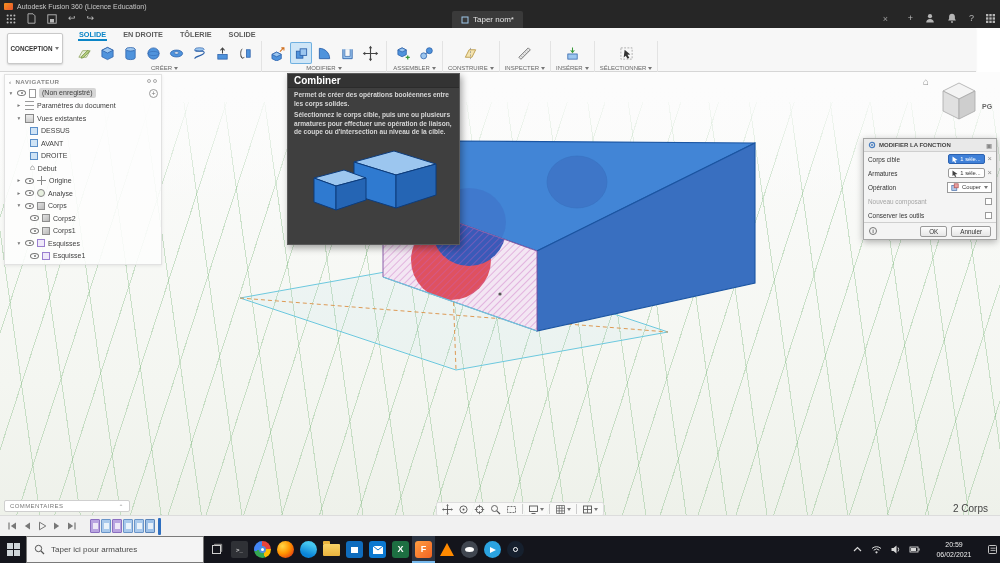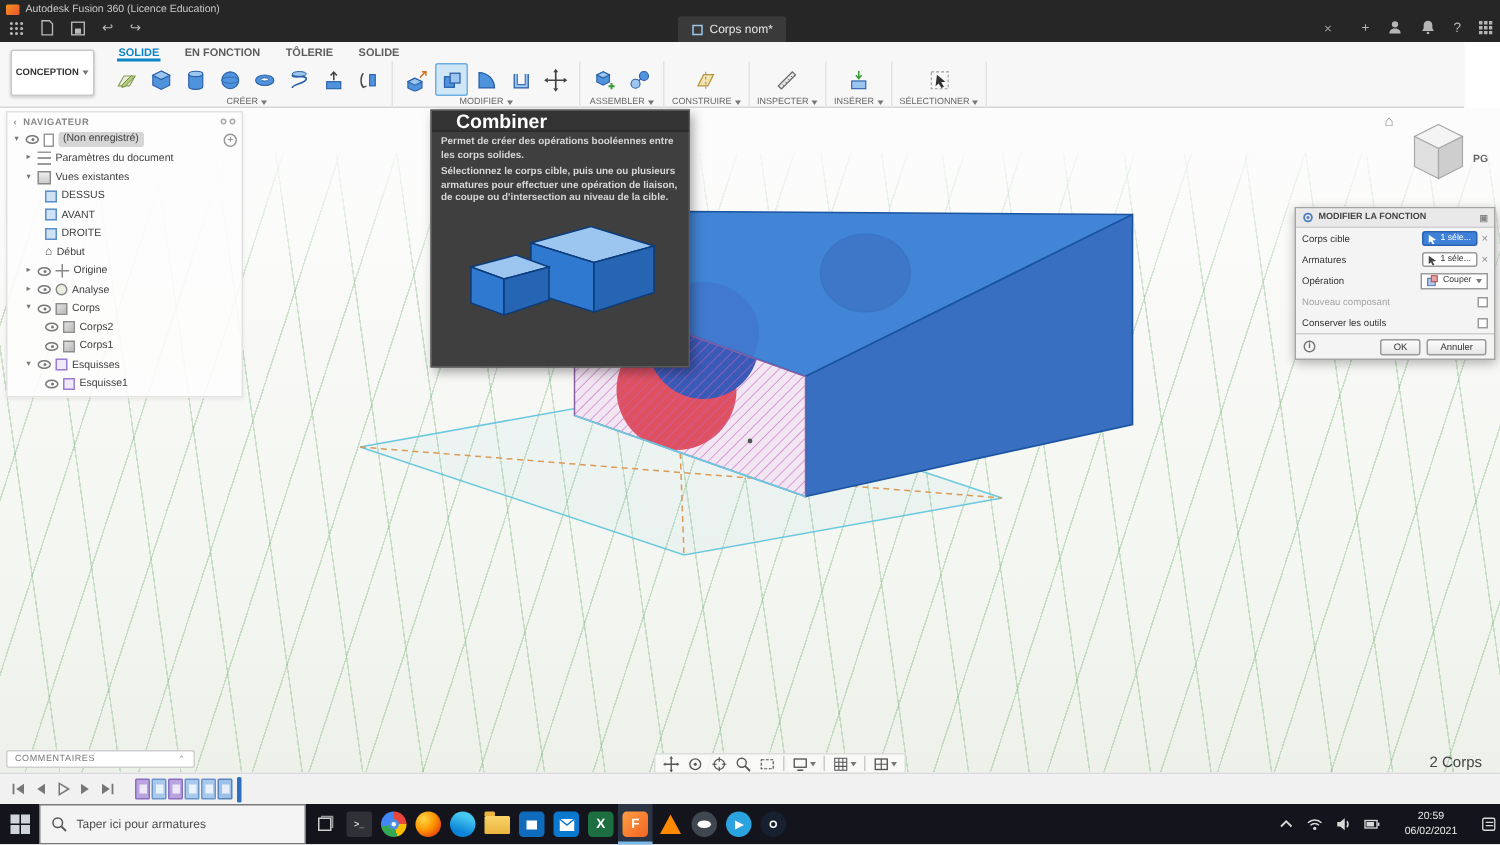--- a/index.html
+++ b/index.html
@@ -60,21 +60,21 @@
 .i-origin::before{content:"";position:absolute;left:4px;top:0;width:1px;height:9px;background:#888}
 .i-origin::after{content:"";position:absolute;left:0;top:4px;width:9px;height:1px;background:#888}
 .i-analyse{width:8px;height:8px;border:1px solid #888;border-radius:50%;background:#e8f0e0}
 .i-cube{width:8px;height:8px;background:linear-gradient(135deg,#e2e2e2,#b9b9b9);border:1px solid #8e8e8e}
 .i-sketch{width:8px;height:8px;background:#efe9fa;border:1px solid #9a7fd0}
 .pill{background:#d6d6d6;border-radius:2px;padding:0 3px;line-height:10px}
 .addc{margin-left:auto;width:9px;height:9px;border:1px solid #999;border-radius:50%;color:#777;font-size:7px;line-height:8px;text-align:center}
 
 
 .tooltip{position:absolute;left:287px;top:1px;width:173px;height:172px;background:#3f3f3f;border:1px solid #5a5a5a;box-shadow:2px 3px 7px rgba(0,0,0,.35);color:#d6d6d6}
-.tt-title{height:14px;display:flex;align-items:center;padding:0 16px;background:#333;color:#fff;font-weight:bold;font-size:13px;border-bottom:1px solid #2b2b2b}
+.tt-title{height:14px;display:flex;align-items:center;padding:0 6px;background:#333;color:#fff;font-weight:bold;font-size:10px;border-bottom:1px solid #2b2b2b}
 .tt-p{padding:3px 6px 0;font-size:6.6px;font-weight:bold;line-height:1.3}
 .tt-img{display:flex;justify-content:center;margin-top:5px}
 
 
 .dialog{position:absolute;left:863px;top:66px;width:134px;background:#f4f4f4;border:1px solid #a5a5a5;box-shadow:0 2px 7px rgba(0,0,0,.3);font-size:6.4px;color:#333}
 .dlg-head{height:13px;display:flex;align-items:center;gap:3px;padding:0 4px;background:#e9e9e9;border-bottom:1px solid #cfcfcf;font-weight:bold;font-size:6px;color:#444}
 .dlg-hicons{margin-left:auto;display:flex;gap:3px;color:#888;font-size:6px}
 .dlg-row{height:14px;display:flex;align-items:center;gap:3px;padding:0 4px}
 .dlg-lab{white-space:nowrap}
 .dlg-lab.dis{color:#a5a5a5}
@@ -182,21 +182,21 @@
             <rect x="3" y="5" width="4" height="3.5" fill="#b9b9b9"></rect>
           </svg>
         </span>
       <span class="qic">↩</span>
       <span class="qic">↪</span>
     </div>
     <div class="doc-tab">
       <svg width="8" height="8" viewBox="0 0 8 8">
           <rect x="1" y="1" width="6" height="6" fill="none" stroke="#9ec7ea" stroke-width="1"></rect>
         </svg>
-      <span>Corps nom*</span>
+      <span>Taper nom*</span>
     </div>
     <span class="tab-close">×</span>
     <div class="tb-right">
       <span class="qic">+</span>
       <span class="qic">
           <svg width="10" height="10" viewBox="0 0 10 10">
             <circle cx="5" cy="3.2" r="2.1" fill="#b5b5b5"></circle>
             <path d="M1.2 9.4c0-2.1 1.7-3.4 3.8-3.4s3.8 1.3 3.8 3.4z" fill="#b5b5b5"></path>
           </svg>
         </span>
@@ -225,21 +225,21 @@
     </div>
   </div>
 
   <div class="ribbon">
     <div class="conception">
       <span>CONCEPTION</span>
       <span class="dda"></span>
     </div>
     <div class="rtabs">
       <span class="rtab active">SOLIDE</span>
-      <span class="rtab">EN FONCTION</span>
+      <span class="rtab">EN DROITE</span>
       <span class="rtab">TÔLERIE</span>
       <span class="rtab">SOLIDE</span>
     </div>
     <div class="groups">
 
       <div class="group">
         <div class="gicons">
           <span class="icell">
               <svg width="15" height="15" viewBox="0 0 16 16">
                 <polygon points="2,12 6,5 14,5 10,12" fill="#e9efdd" stroke="#8aa055" stroke-width=".8"></polygon>

